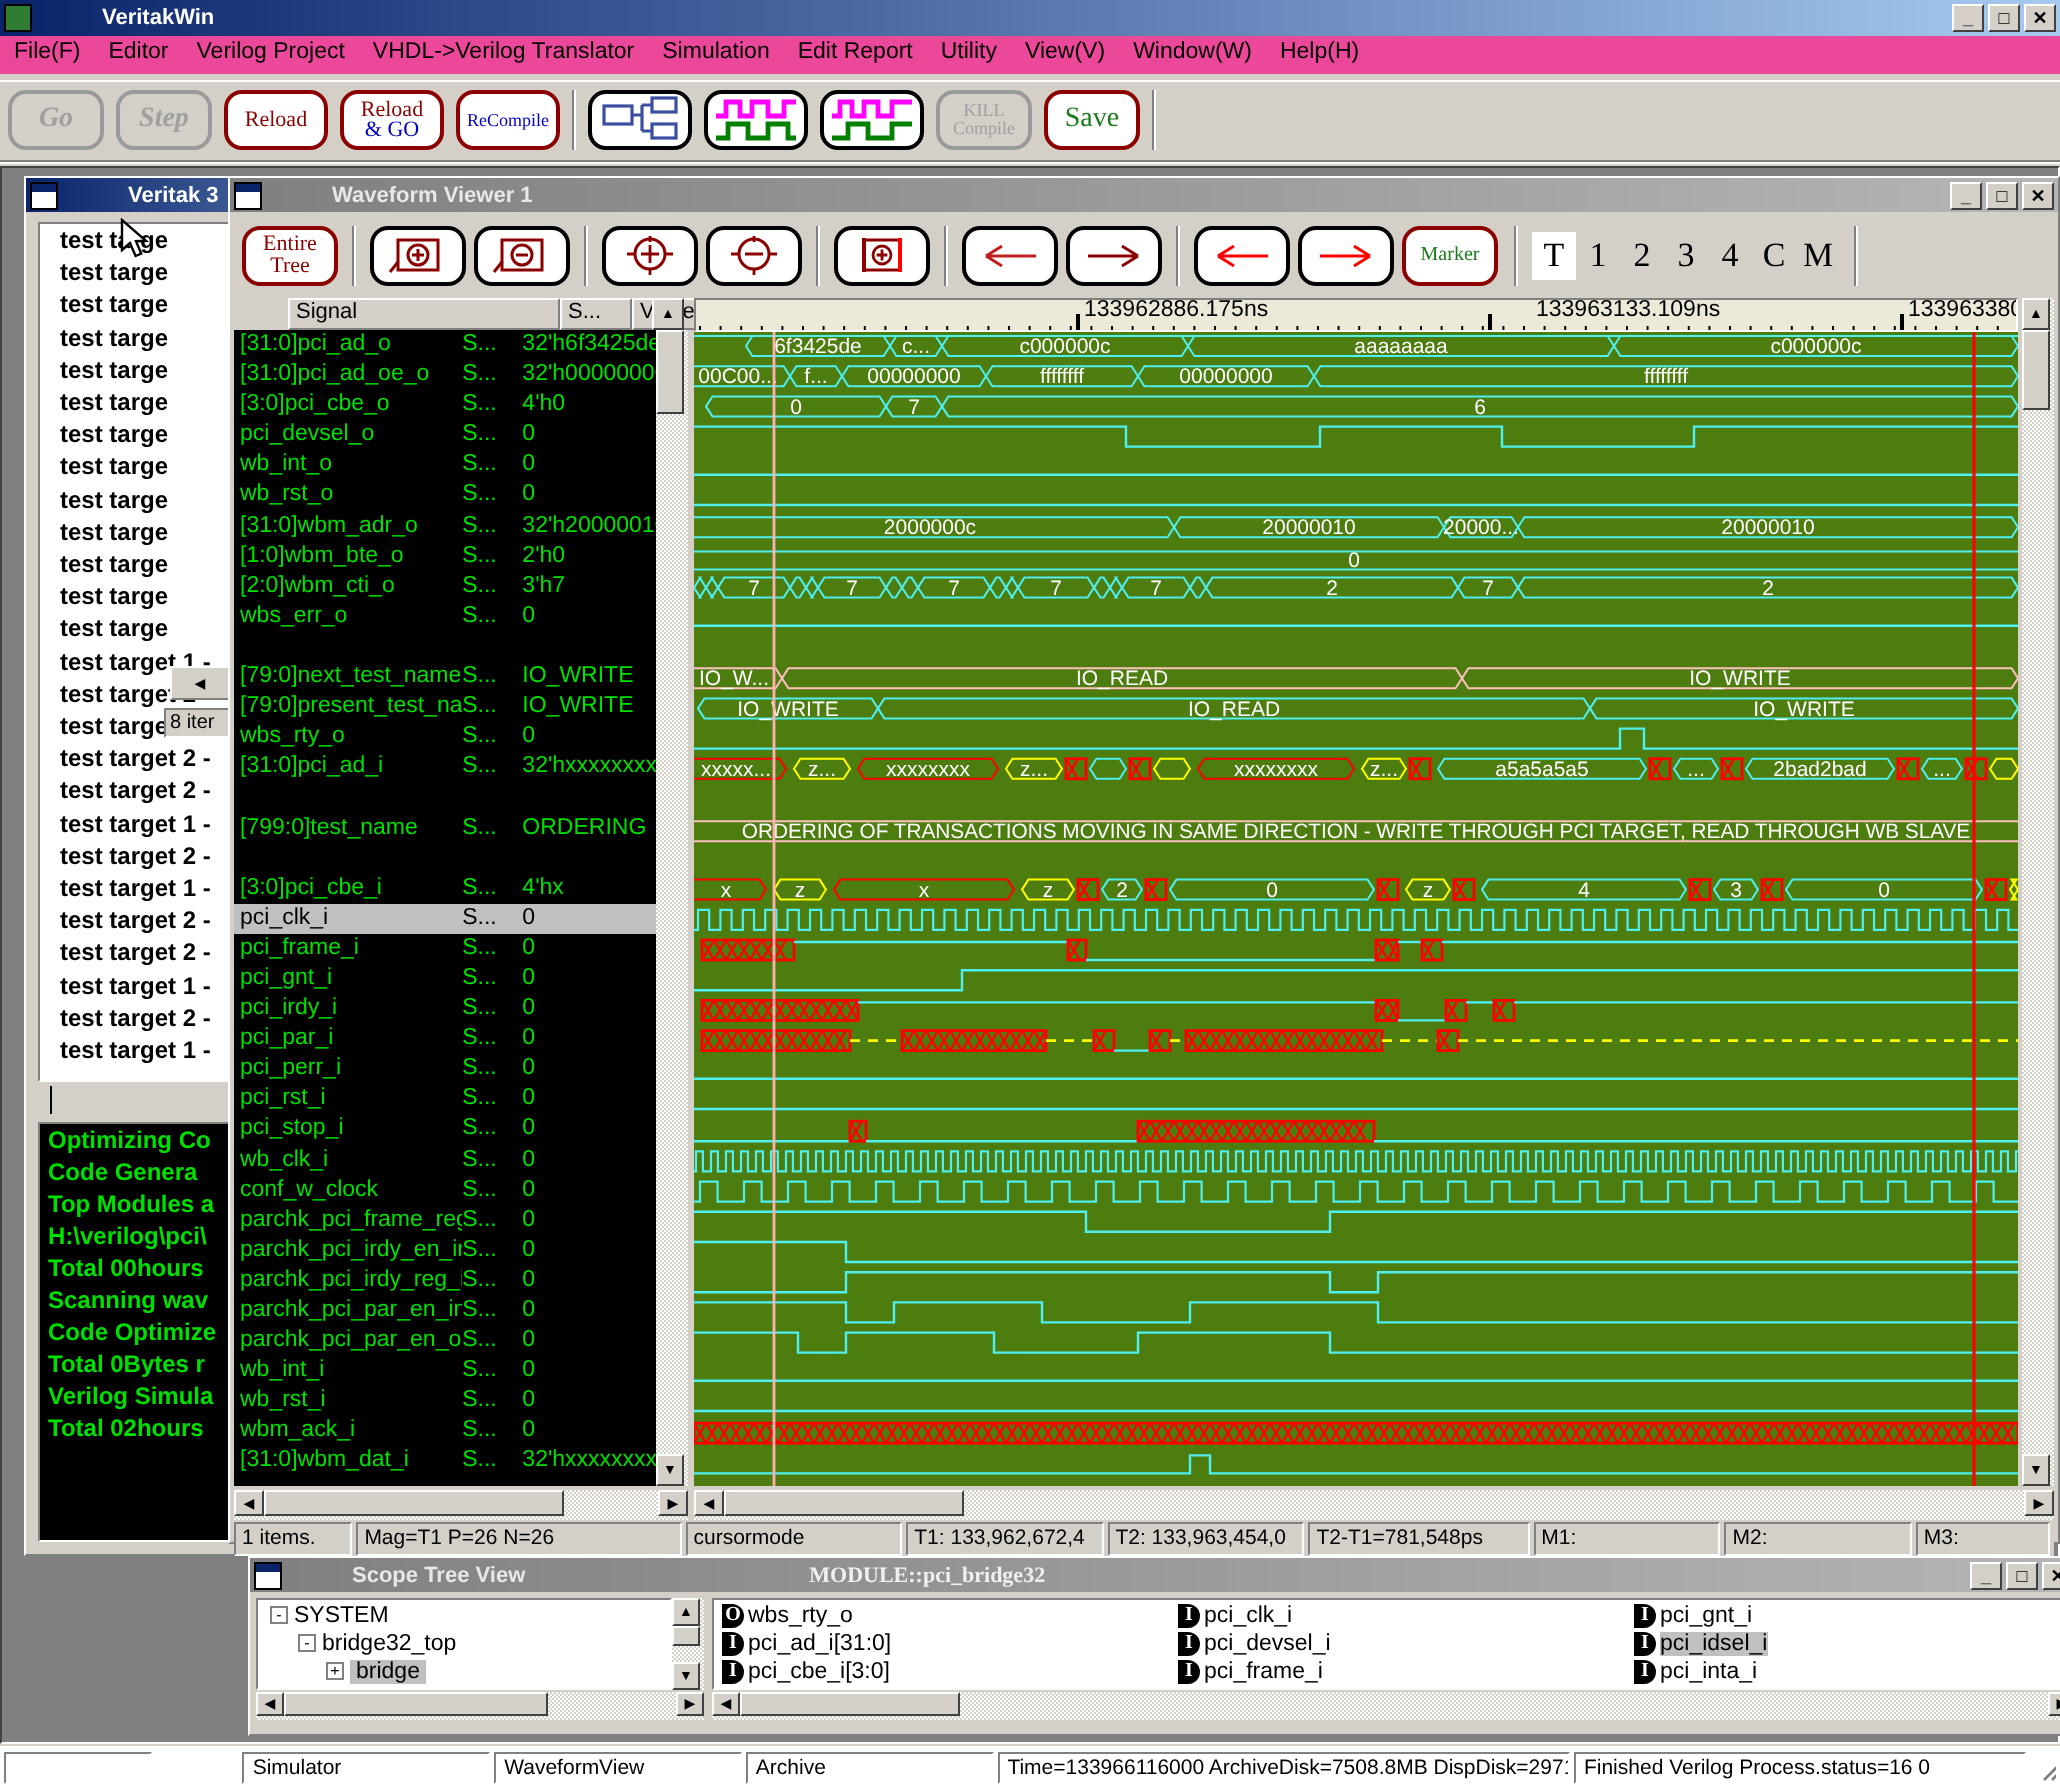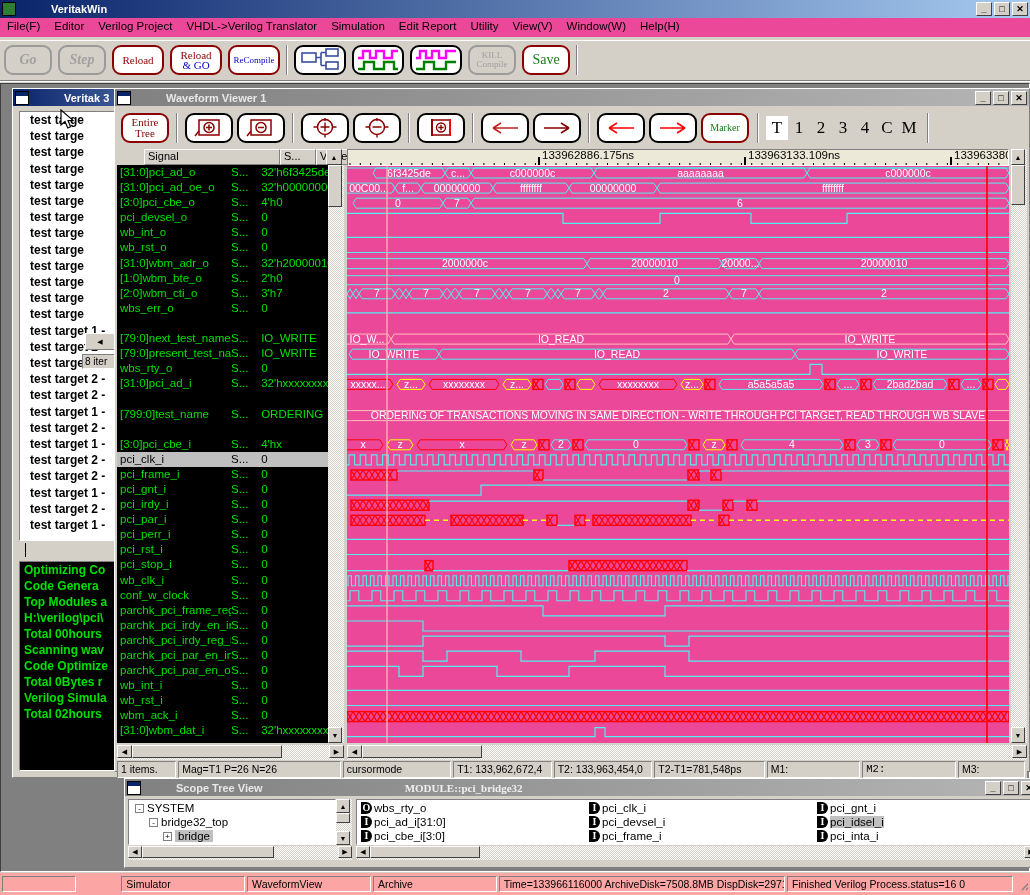--- a/index.html
+++ b/index.html
@@ -116,21 +116,21 @@
   }
   .sig-head .h { border:1px solid; border-color:#fff #808080 #808080 #fff; padding-left:3px; line-height:13px;}
   .siglist { background:#000; position:relative; overflow:hidden; }
   .sigrow { display:flex; height:15.1px; color:#00e000; font-size:11.5px; line-height:15px; white-space:nowrap; font-family:"Liberation Sans", sans-serif;}
   .sigrow.sel { background:#c0c0c0; color:#000; }
   .sigrow .n { width:136px; padding-left:3px; overflow:hidden;}
   .sigrow .s { width:36px; }
   .sigrow .v { width:80px; overflow:hidden;}
 
   
-  .wfcanvas { background:#ec4899; position:relative; overflow:hidden;}
+  .wfcanvas { background:#4d7c0f; position:relative; overflow:hidden;}
   .timeruler { background:#ece9d8; position:relative; overflow:hidden; font-size:11px;}
   .timeruler .lbl { position:absolute; top:-1px; font-family:"Liberation Sans", sans-serif; font-size:11.5px; color:#000; white-space:nowrap;}
 
   
   .statstrip { display:flex; height:17px; align-items:stretch; font-size:10.5px; background:#d4d0c8;}
   .statstrip div { border:1px solid; border-color:#808080 #fff #fff #808080; padding:1px 3px; margin-right:2px; white-space:nowrap; overflow:hidden;}
 
   
   .sbv { width:16px; background:#d4d0c8; position:relative;}
   .sbh { height:16px; background:#d4d0c8; position:relative;}
@@ -146,21 +146,21 @@
   .tree .box { display:inline-block; width:9px; height:9px; border:1px solid #808080; background:#fff;
                font-size:8px; line-height:7px; text-align:center; color:#000; margin-right:3px; vertical-align:middle;}
   .ports { background:#fff; position:relative; overflow:hidden; font-size:11.5px;}
   .port { position:absolute; white-space:nowrap; color:#000; display:flex; align-items:center;}
   .port .pin { display:inline-block; width:11px; height:12px; background:#000; color:#fff;
                font-family:"Liberation Serif", serif; font-weight:bold; font-size:10px; line-height:12px; text-align:center;
                border-radius: 0 6px 6px 0; margin-right:2px;}
   .port .pl.sel { background:#c0c0c0; }
 
   
-  .appstatus { position:absolute; left:0; bottom:0; width:1030px; height:22px; background:#fca5a5;
+  .appstatus { position:absolute; left:0; bottom:0; width:1030px; height:22px; background:#ffffff;
                display:flex; align-items:stretch; padding:3px 2px; gap:2px; }
   .appstatus div { border:1px solid; border-color:#808080 #fff #fff #808080; font-size:10.5px;
                    padding:1px 4px; white-space:nowrap; overflow:hidden; line-height:13px;}
   .grip { margin-left:auto; width:14px; border:0 !important; position:relative;}
 </style>
 </head>
 <body>
 
 <div class="app">
 
@@ -589,21 +589,21 @@
     </div>
 
     <div class="sbh sbtrack" style="position:absolute;left:2px;top:656px;width:227px;height:15px;">
       <div class="sbbtn" style="position:absolute;left:0;top:0;width:15px;height:13px;">◀</div>
       <div class="sbthumb" style="left:15px;top:0;width:150px;height:13px;"></div>
       <div class="sbbtn" style="position:absolute;right:0;top:0;width:15px;height:13px;">▶</div>
     </div>
 
     <div class="timeruler inset" style="position:absolute;left:232px;top:60px;width:662px;height:17px;">
       <div class="lbl" style="left:194px;">133962886.175ns</div>
-      <div class="lbl" style="left:400px;">133963133.109ns</div>
+      <div class="lbl" style="left:420px;">133963133.109ns</div>
       <div class="lbl" style="left:606px;">133963380.</div>
       <svg width="662" height="17" style="position:absolute;left:0;top:0;" id="rulerticks">
           <line x1="2.0" y1="13" x2="2.0" y2="16" stroke="#000" stroke-width="1"></line>
           <line x1="12.3" y1="13" x2="12.3" y2="16" stroke="#000" stroke-width="1"></line>
           <line x1="22.6" y1="13" x2="22.6" y2="16" stroke="#000" stroke-width="1"></line>
           <line x1="32.9" y1="13" x2="32.9" y2="16" stroke="#000" stroke-width="1"></line>
           <line x1="43.2" y1="13" x2="43.2" y2="16" stroke="#000" stroke-width="1"></line>
           <line x1="53.5" y1="13" x2="53.5" y2="16" stroke="#000" stroke-width="1"></line>
           <line x1="63.8" y1="13" x2="63.8" y2="16" stroke="#000" stroke-width="1"></line>
           <line x1="74.1" y1="13" x2="74.1" y2="16" stroke="#000" stroke-width="1"></line>
@@ -1098,21 +1098,21 @@
     </div>
 
     <div class="statstrip" style="position:absolute;left:2px;top:672px;width:910px;">
       <div style="width:60px;">1 items.</div>
       <div style="width:165px;">Mag=T1 P=26 N=26</div>
       <div style="width:110px;">cursormode</div>
       <div style="width:100px;">T1: 133,962,672,4</div>
       <div style="width:100px;">T2: 133,963,454,0</div>
       <div style="width:112px;">T2-T1=781,548ps</div>
       <div style="width:95px;">M1:</div>
-      <div style="width:95px;font-family:Liberation Mono, monospace;">M2:</div>
+      <div style="width:95px;">M2:</div>
       <div style="width:68px;">M3:</div>
     </div>
   </div>
 
   <div class="scopewin outset">
     <div class="titlebar inactive" style="height:17px;">
       <span class="ticon win"></span>
       <span style="color:#e8e8e8;">Scope Tree View</span>
       <span style="color:#f0f0f0;margin-left:110px;font-family:Liberation Serif, serif;">MODULE::pci_bridge32</span>
       <span class="tbtns">

